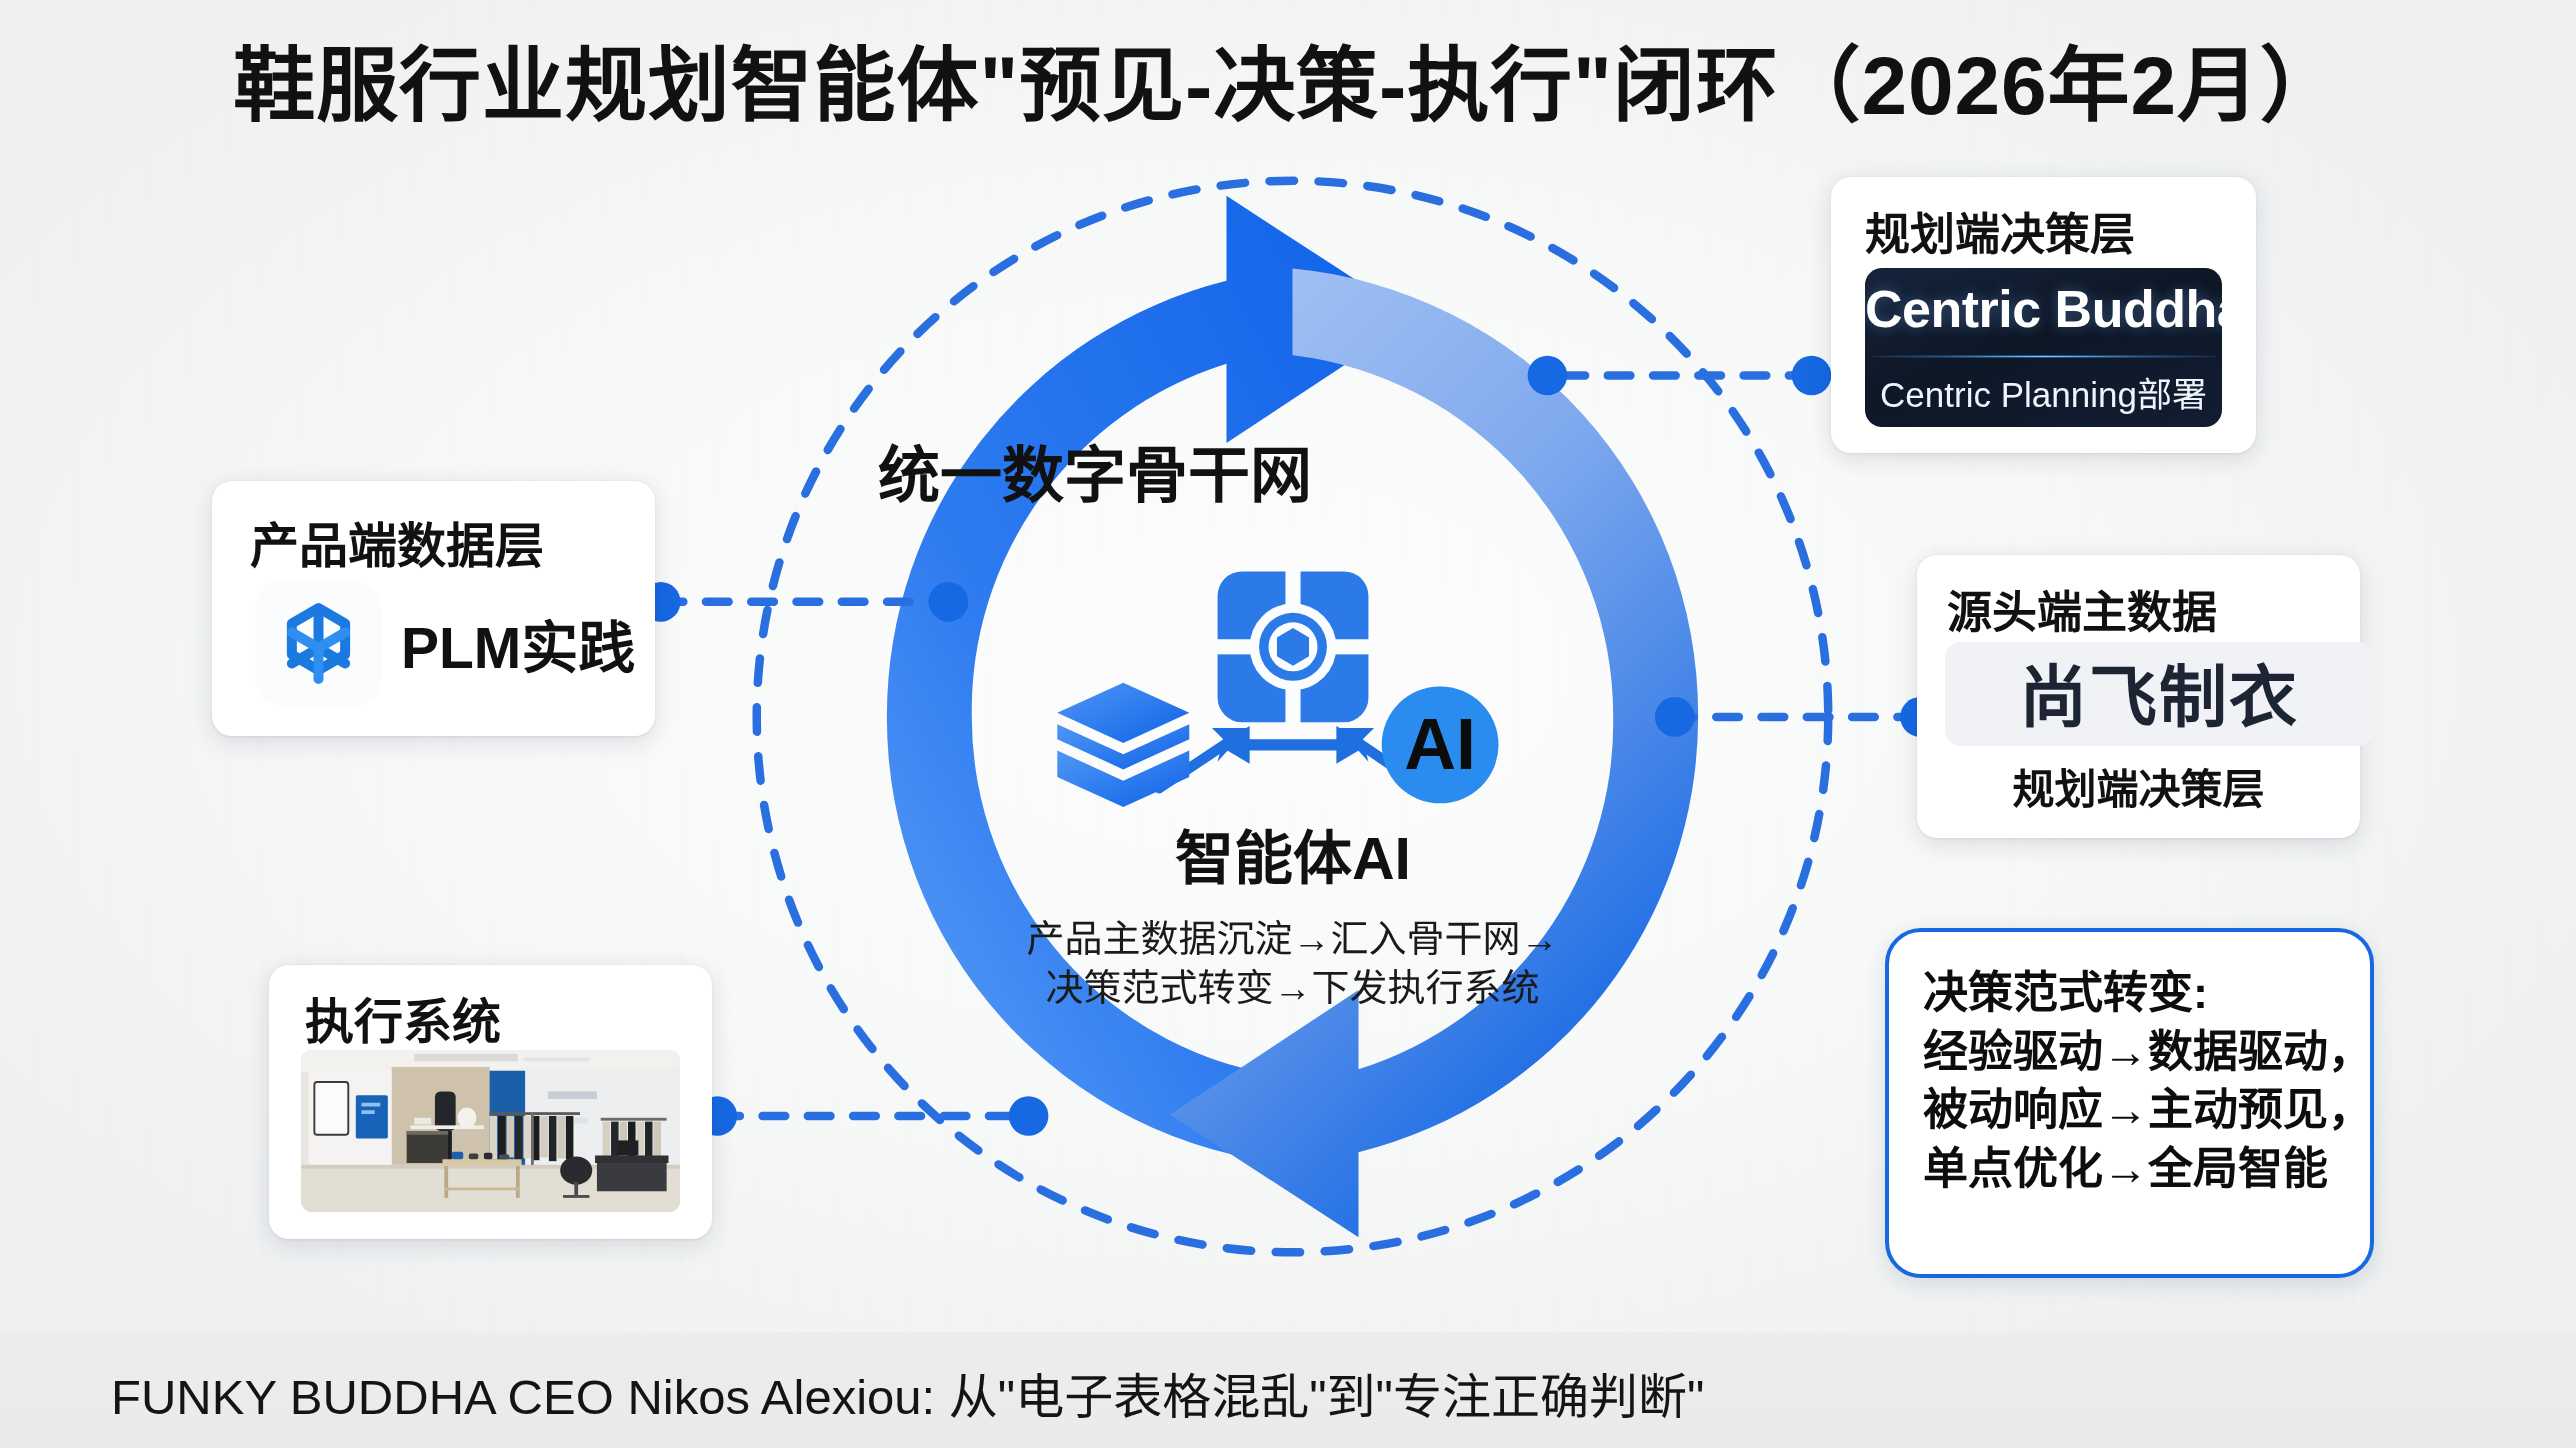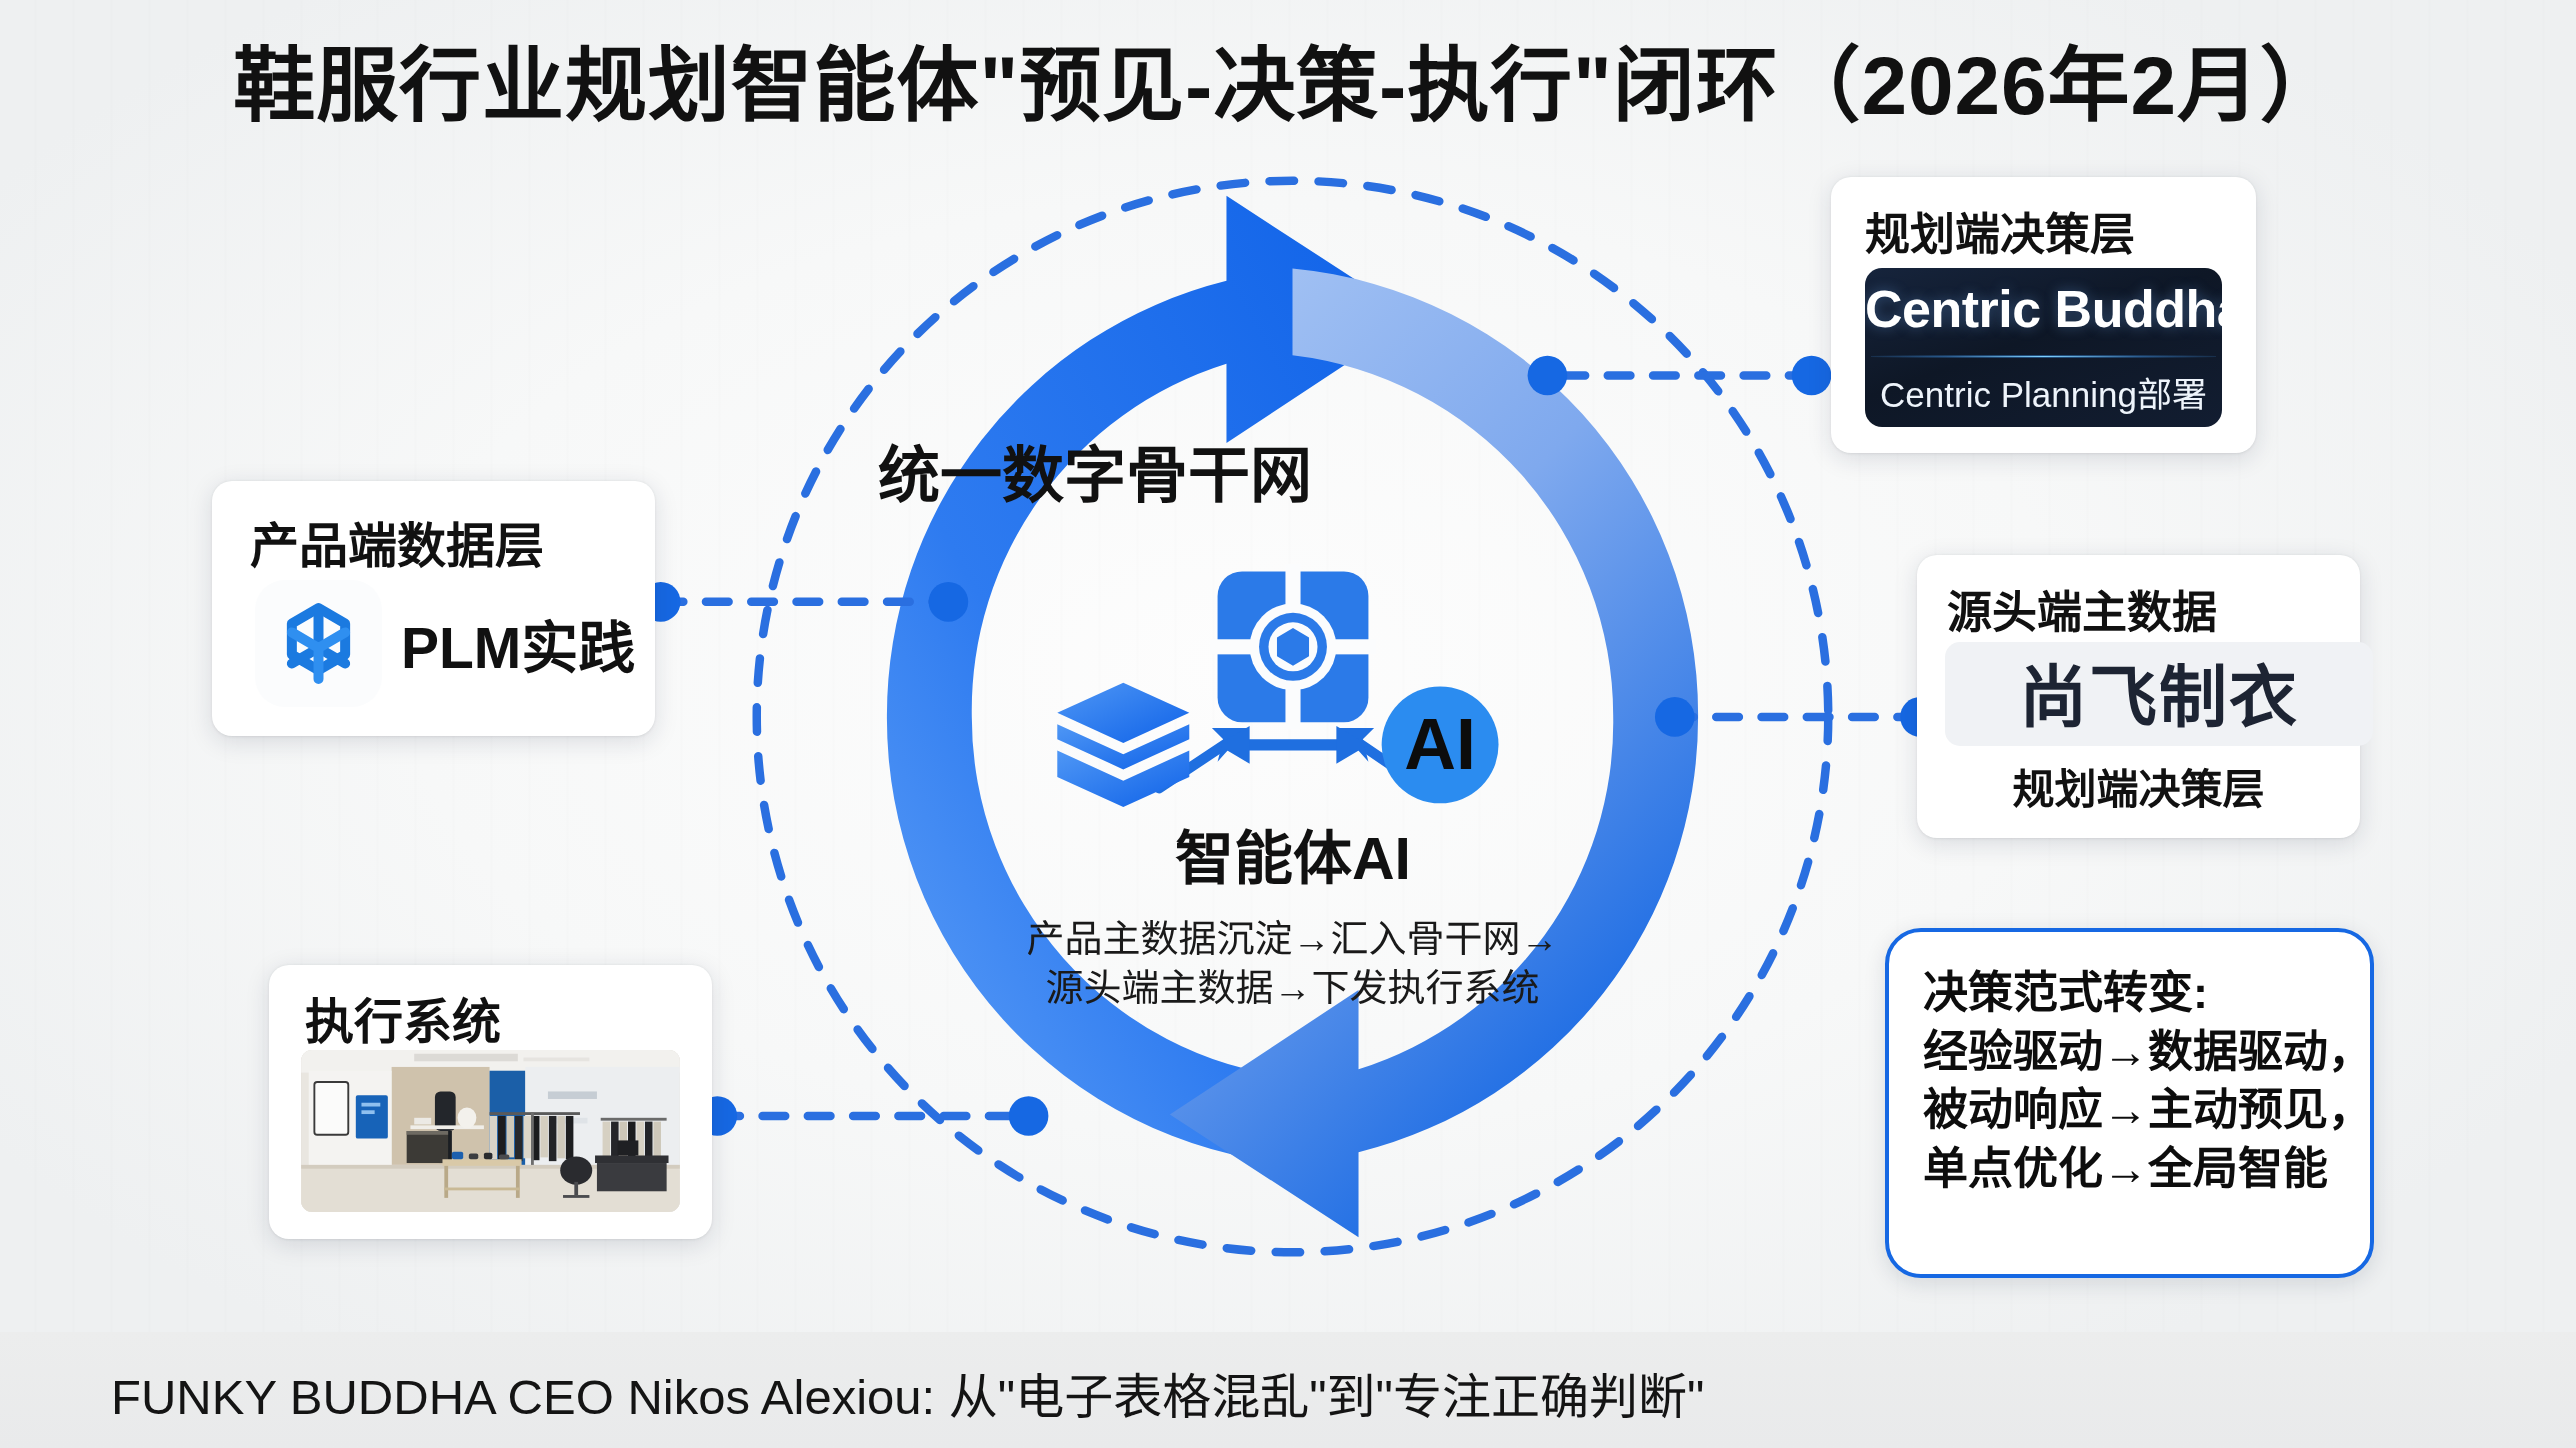--- a/index.html
+++ b/index.html
@@ -252,21 +252,21 @@
       <g>
         <circle cx="436" cy="196" r="62" fill="#2b8cf0"></circle>
         <text x="436" y="222" text-anchor="middle" font-family="'Liberation Sans', sans-serif" font-size="76" font-weight="bold" fill="#0c0c0c">AI</text>
       </g>
     </svg>
   </div>
 
   <div class="center-sub">智能体AI</div>
   <div class="center-flow">
     <div>产品主数据沉淀→汇入骨干网→</div>
-    <div>源头端主数据→下发执行系统</div>
+    <div>决策范式转变→下发执行系统</div>
   </div>
 
   <svg id="connectors" viewBox="0 0 2730 1535" xmlns="http://www.w3.org/2000/svg">
     <g stroke="#2a6fe0" stroke-width="9" stroke-dasharray="24 24" stroke-linecap="round" fill="none">
       <line x1="700" y1="638" x2="1005" y2="638"></line>
       <line x1="1920" y1="398" x2="1640" y2="398"></line>
       <line x1="2035" y1="760" x2="1775" y2="760"></line>
       <line x1="760" y1="1183" x2="1090" y2="1183"></line>
     </g>
     <g fill="#1668e3">

